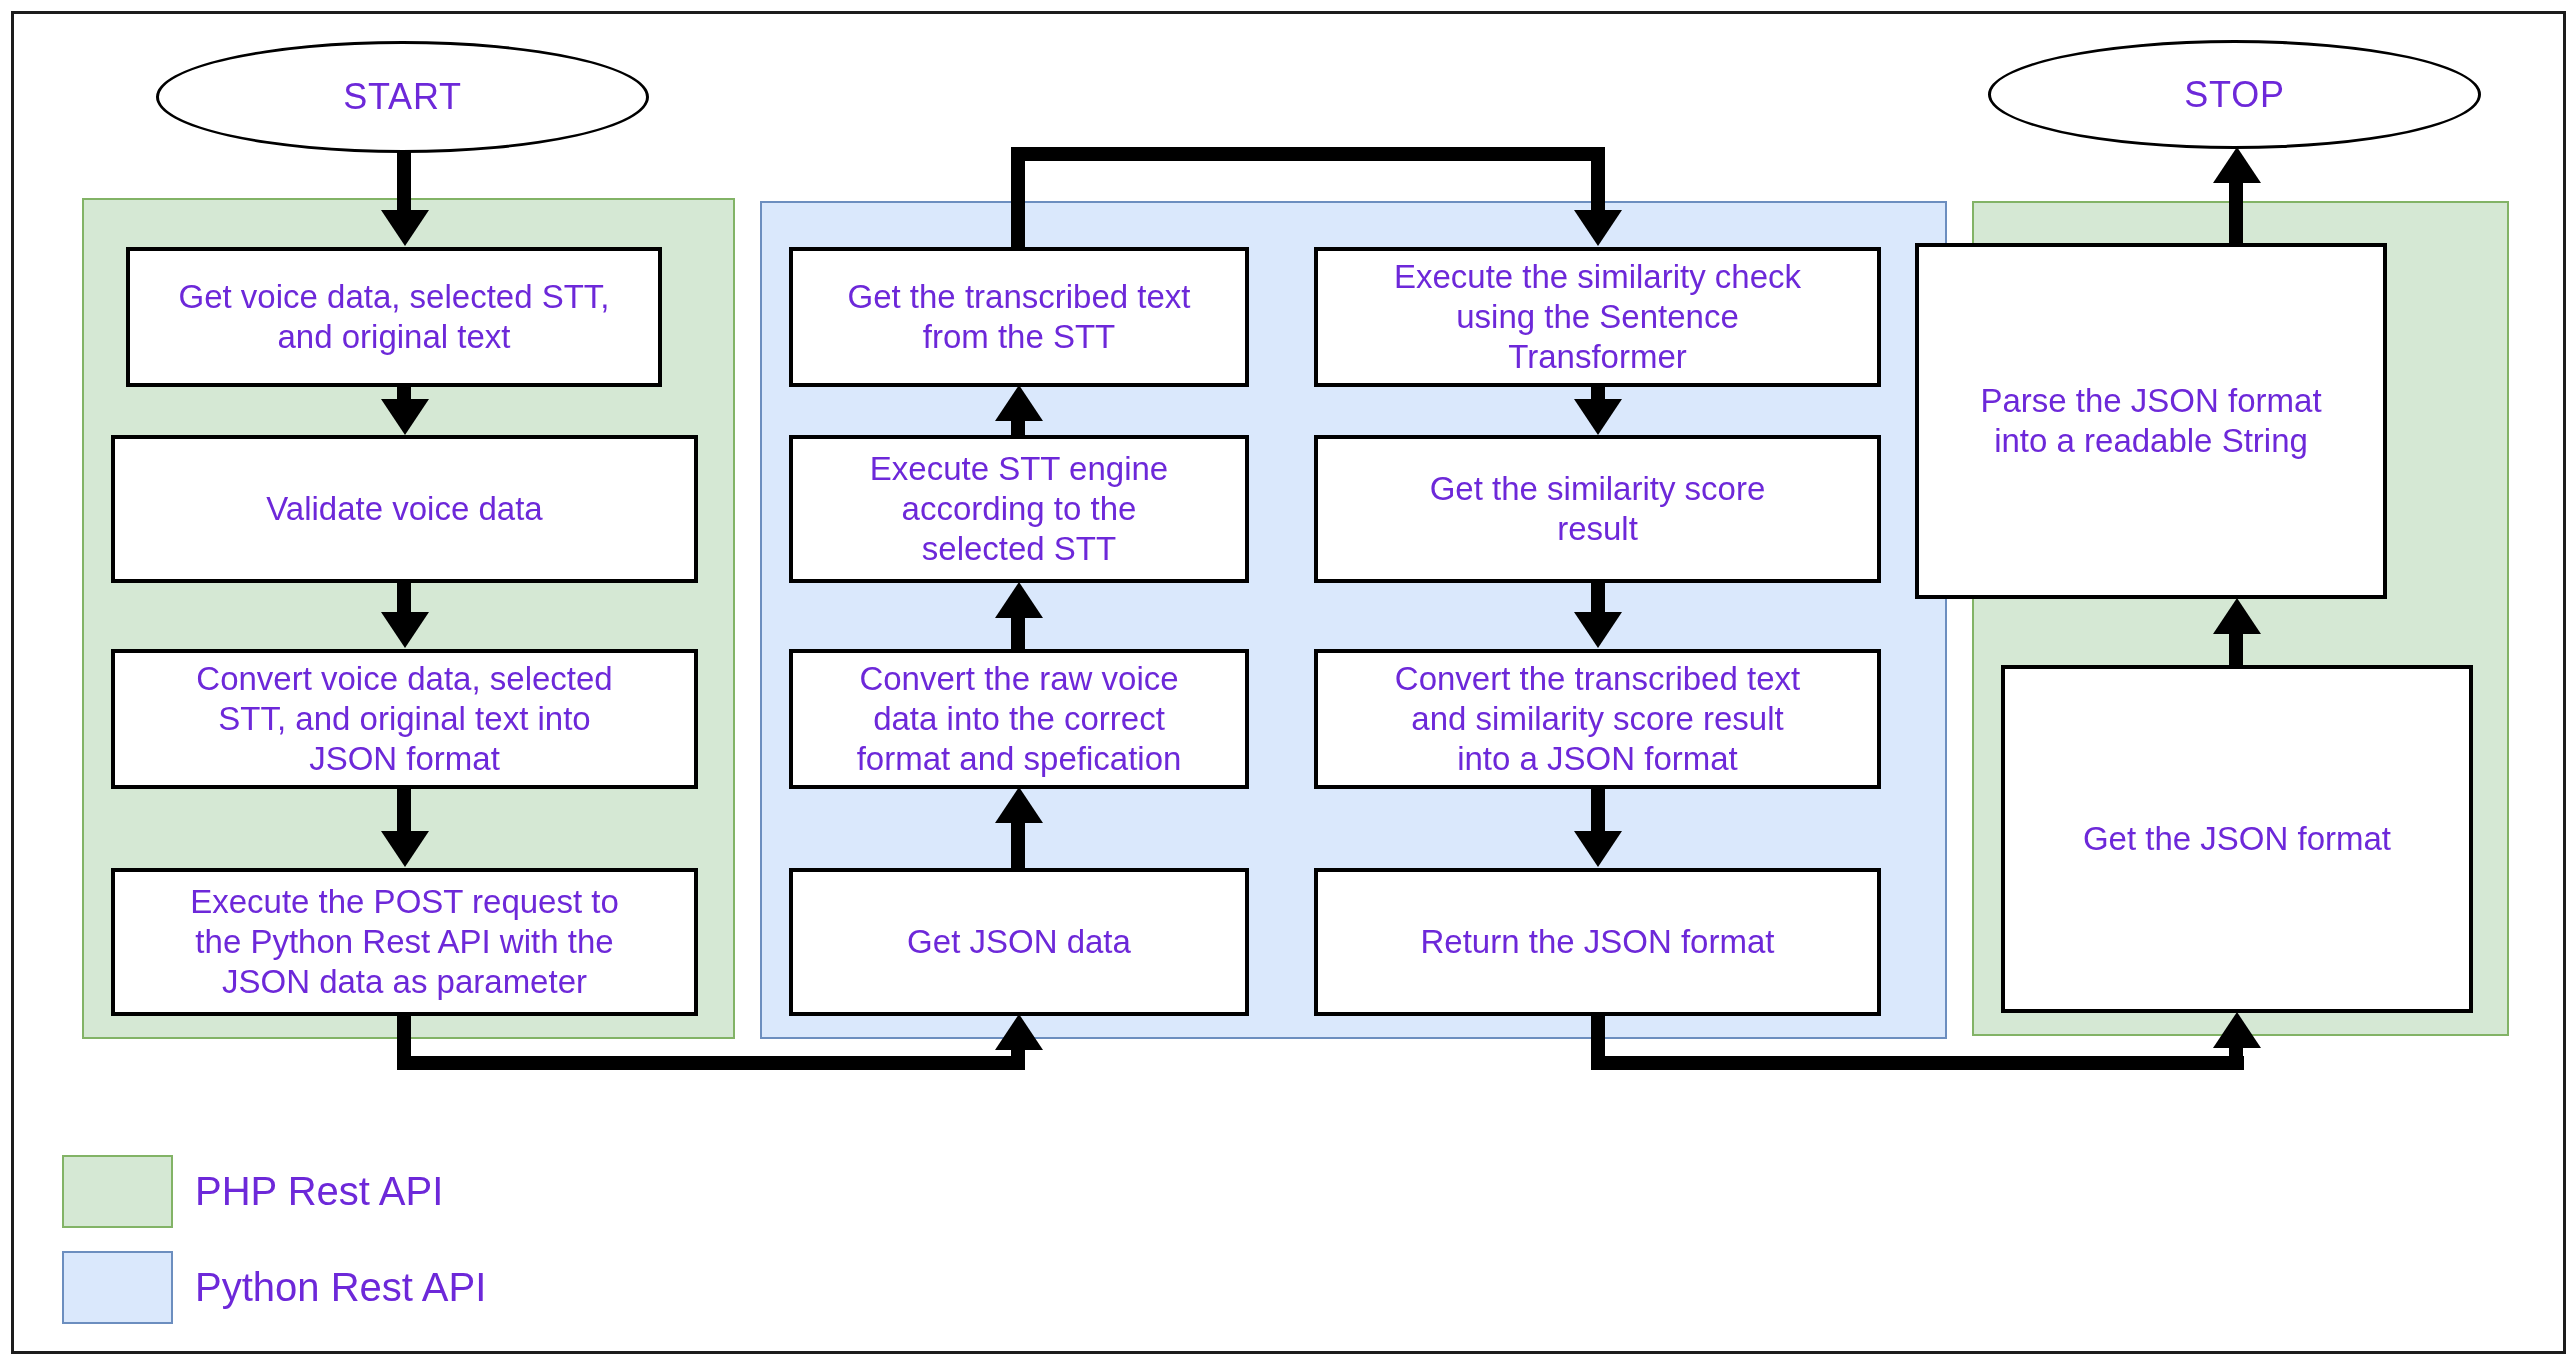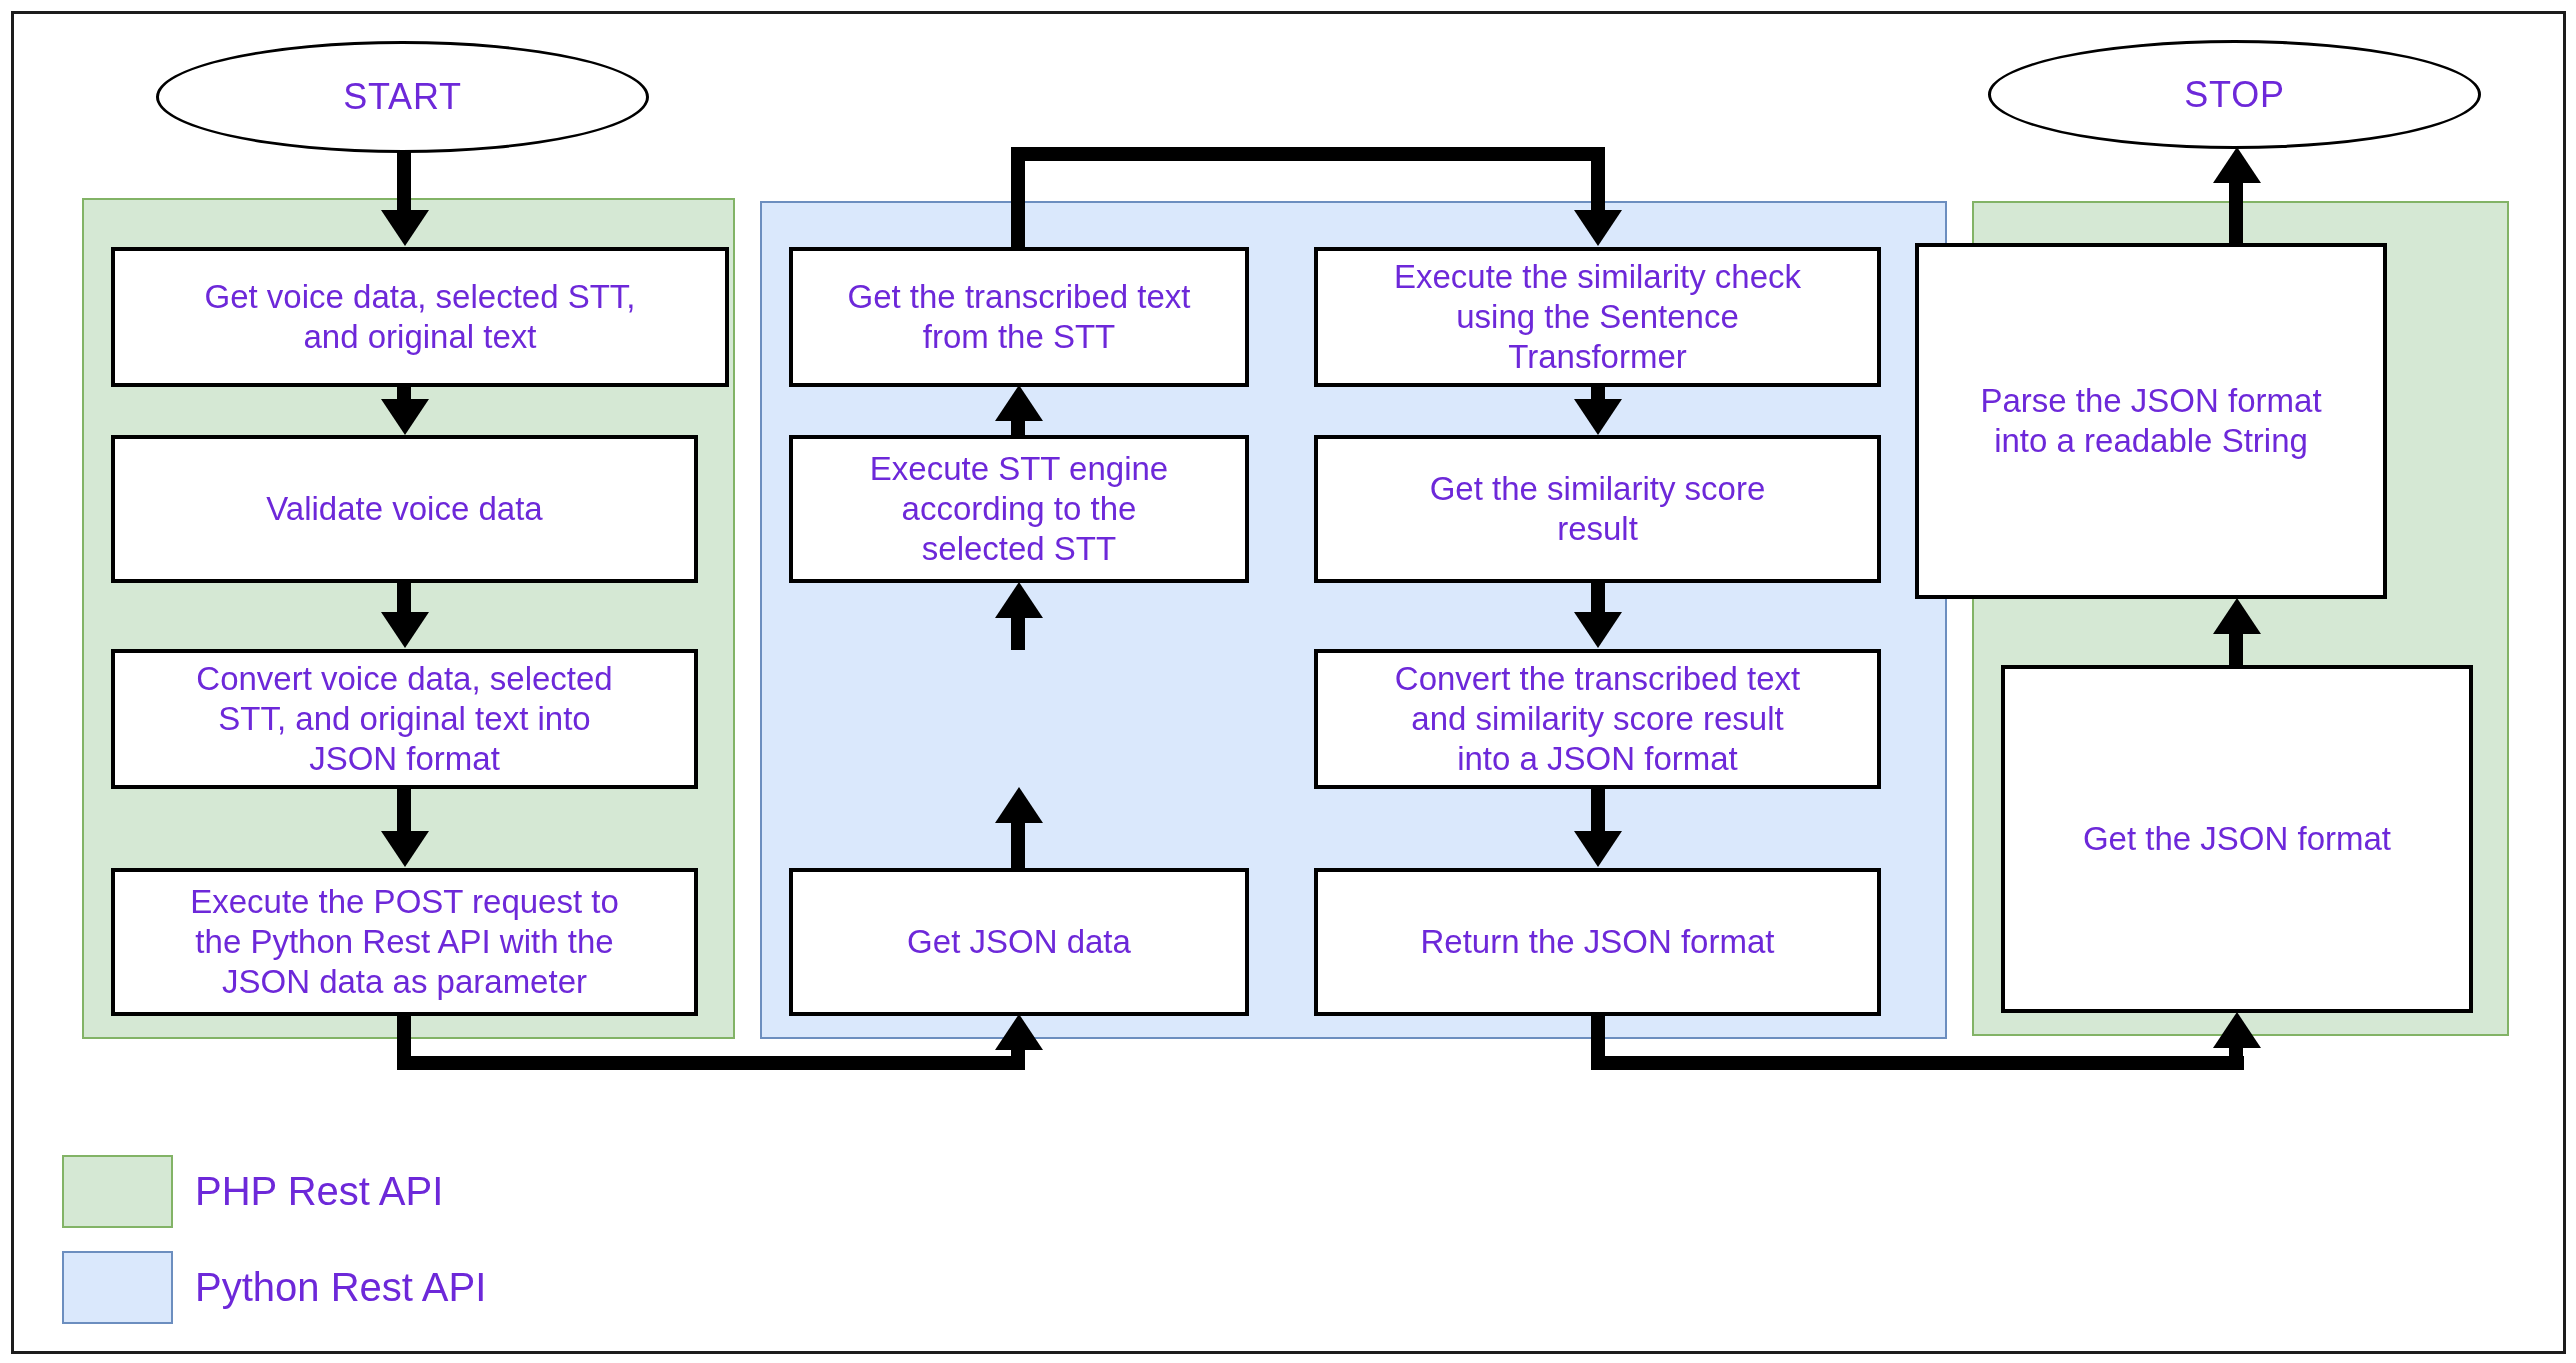--- a/index.html
+++ b/index.html
@@ -34,35 +34,38 @@
 <div class="canvas">
   <div class="frame"></div>
 
   <div class="panel php" style="left:82px;top:198px;width:653px;height:841px;"></div>
   <div class="panel py" style="left:760px;top:201px;width:1187px;height:838px;"></div>
   <div class="panel php" style="left:1972px;top:201px;width:537px;height:835px;"></div>
 
   <div class="oval" style="left:156px;top:41px;width:493px;height:112px;">START</div>
   <div class="oval" style="left:1988px;top:40px;width:493px;height:109px;">STOP</div>
 
-  <div class="node" style="left:111px;top:247px;width:618px;height:140px;text-align:center;">Get voice data, selected STT,
+  <div class="node" style="left:126px;top:247px;width:536px;height:140px;text-align:center;">Get voice data, selected STT,
 and original text</div>
   <div class="node" style="left:111px;top:435px;width:587px;height:148px;">Validate voice data</div>
   <div class="node" style="left:111px;top:649px;width:587px;height:140px;">Convert voice data, selected
 STT, and original text into
 JSON format</div>
   <div class="node" style="left:111px;top:868px;width:587px;height:148px;">Execute the POST request to
 the Python Rest API with the
 JSON data as parameter</div>
 
   <div class="node" style="left:789px;top:247px;width:460px;height:140px;">Get the transcribed text
 from the STT</div>
   <div class="node" style="left:789px;top:435px;width:460px;height:148px;">Execute STT engine
 according to the
 selected STT</div>
+  <div class="node" style="left:789px;top:649px;width:460px;height:140px;">Convert the raw voice
+data into the correct
+format and spefication</div>
   <div class="node" style="left:789px;top:868px;width:460px;height:148px;">Get JSON data</div>
 
   <div class="node" style="left:1314px;top:247px;width:567px;height:140px;">Execute the similarity check
 using the Sentence
 Transformer</div>
   <div class="node" style="left:1314px;top:435px;width:567px;height:148px;">Get the similarity score
 result</div>
   <div class="node" style="left:1314px;top:649px;width:567px;height:140px;">Convert the transcribed text
 and similarity score result
 into a JSON format</div>

